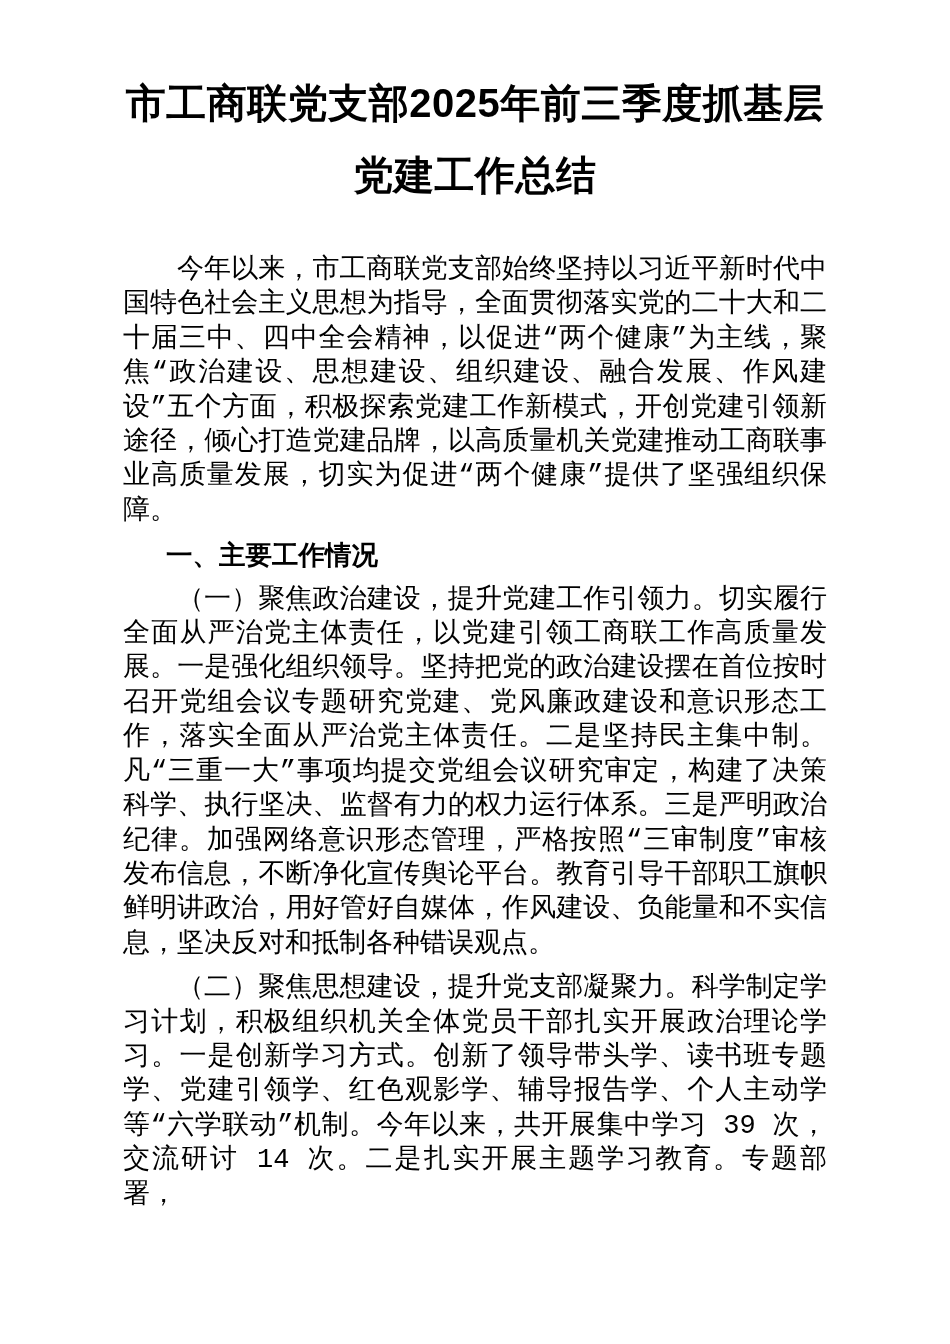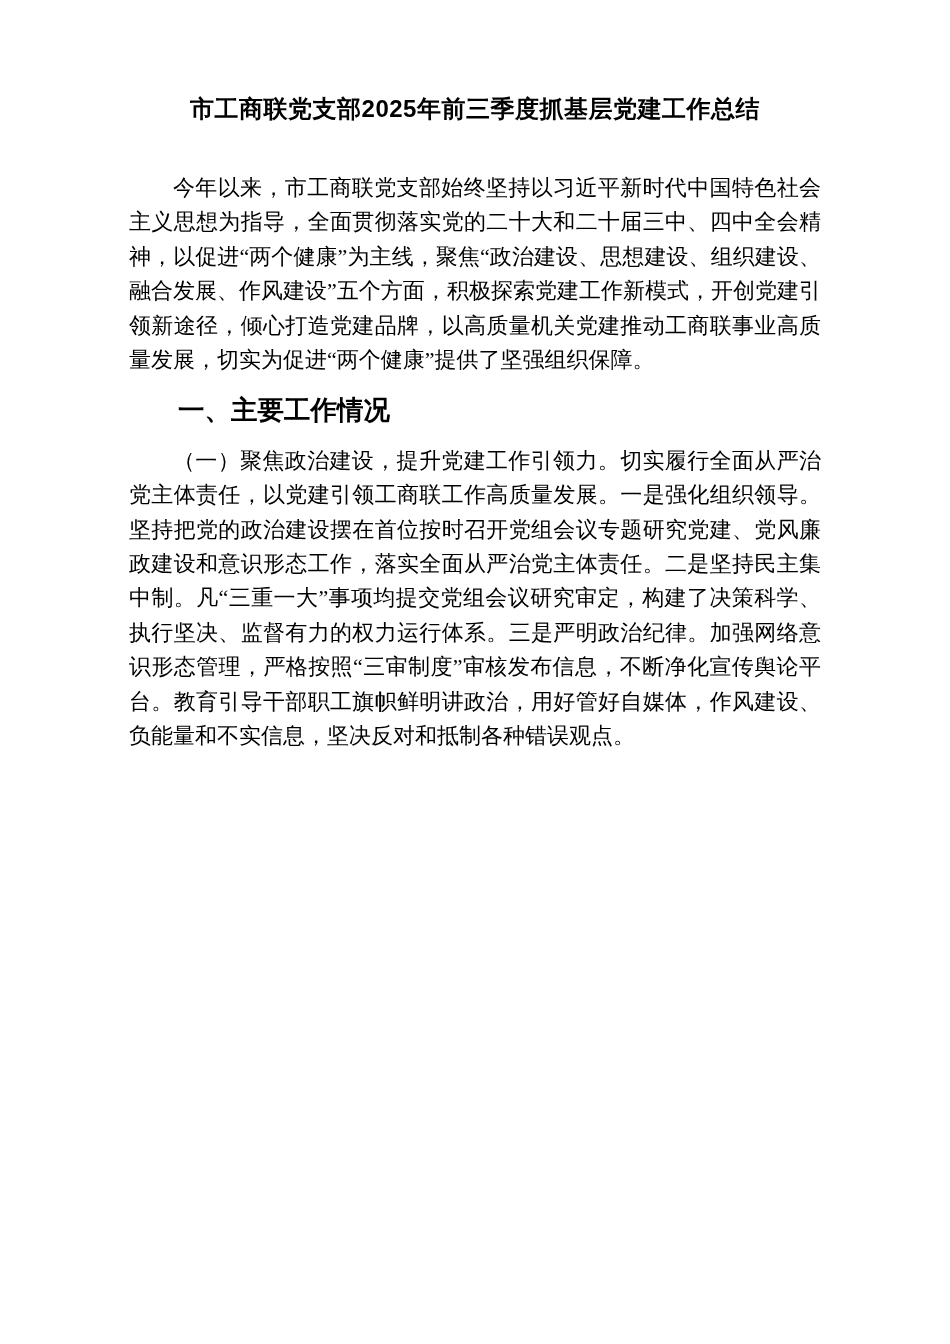--- a/index.html
+++ b/index.html
@@ -22,52 +22,52 @@
   .content {
     position: absolute;
     left: 113px;
     top: 0;
     width: 724px;
   }
 
   
   .doc-title {
     margin: 0;
-    padding-top: 88px;
-    font-size: 24px;
+    padding-top: 67px;
+    font-size: 40px;
     font-weight: bold;
-    line-height: 41px;
+    line-height: 72px;
     text-align: center;
     letter-spacing: 0.5px;
     font-family: "Liberation Sans", "DejaVu Sans", sans-serif;
   }
 
   
   .body-block {
     margin-top: 42px;
   }
 
   p.para {
-    margin: 16px;
-    font-size: 22px;
+    margin: 10px;
+    font-size: 27px;
     line-height: 34.4px;
     text-align: justify;
     text-align-last: left;
     text-justify: inter-ideograph;
     letter-spacing: 0px;
-    font-family: Liberation Serif, serif;
+    font-family: Liberation Mono, monospace;
     font-weight: 400;
   }
 
   p.para.indent2 {
     text-indent: 2em;
   }
 
   p.heading {
-    margin: 12px;
+    margin: 0;
     font-size: 26.5px;
     line-height: 34.4px;
     text-indent: 2em;
     font-weight: bold;
     letter-spacing: 0px;
     font-family: "Liberation Sans", "DejaVu Sans", sans-serif;
   }
 </style>
 </head>
 <body>
@@ -78,16 +78,17 @@
     <h1 class="doc-title">市工商联党支部2025年前三季度抓基层党建工作总结</h1>
 
     <div class="body-block">
 
       <p class="para indent2">今年以来，市工商联党支部始终坚持以习近平新时代中国特色社会主义思想为指导，全面贯彻落实党的二十大和二十届三中、四中全会精神，以促进“两个健康”为主线，聚焦“政治建设、思想建设、组织建设、融合发展、作风建设”五个方面，积极探索党建工作新模式，开创党建引领新途径，倾心打造党建品牌，以高质量机关党建推动工商联事业高质量发展，切实为促进“两个健康”提供了坚强组织保障。</p>
 
       <p class="heading">一、主要工作情况</p>
 
       <p class="para indent2">（一）聚焦政治建设，提升党建工作引领力。切实履行全面从严治党主体责任，以党建引领工商联工作高质量发展。一是强化组织领导。坚持把党的政治建设摆在首位按时召开党组会议专题研究党建、党风廉政建设和意识形态工作，落实全面从严治党主体责任。二是坚持民主集中制。凡“三重一大”事项均提交党组会议研究审定，构建了决策科学、执行坚决、监督有力的权力运行体系。三是严明政治纪律。加强网络意识形态管理，严格按照“三审制度”审核发布信息，不断净化宣传舆论平台。教育引导干部职工旗帜鲜明讲政治，用好管好自媒体，作风建设、负能量和不实信息，坚决反对和抵制各种错误观点。</p>
 
+      <p class="para indent2">（二）聚焦思想建设，提升党支部凝聚力。科学制定学习计划，积极组织机关全体党员干部扎实开展政治理论学习。一是创新学习方式。创新了领导带头学、读书班专题学、党建引领学、红色观影学、辅导报告学、个人主动学等“六学联动”机制。今年以来，共开展集中学习 39 次，交流研讨 14 次。二是扎实开展主题学习教育。专题部署，</p>
 
     </div>
   </div>
 </div>
 
 </body></html>

